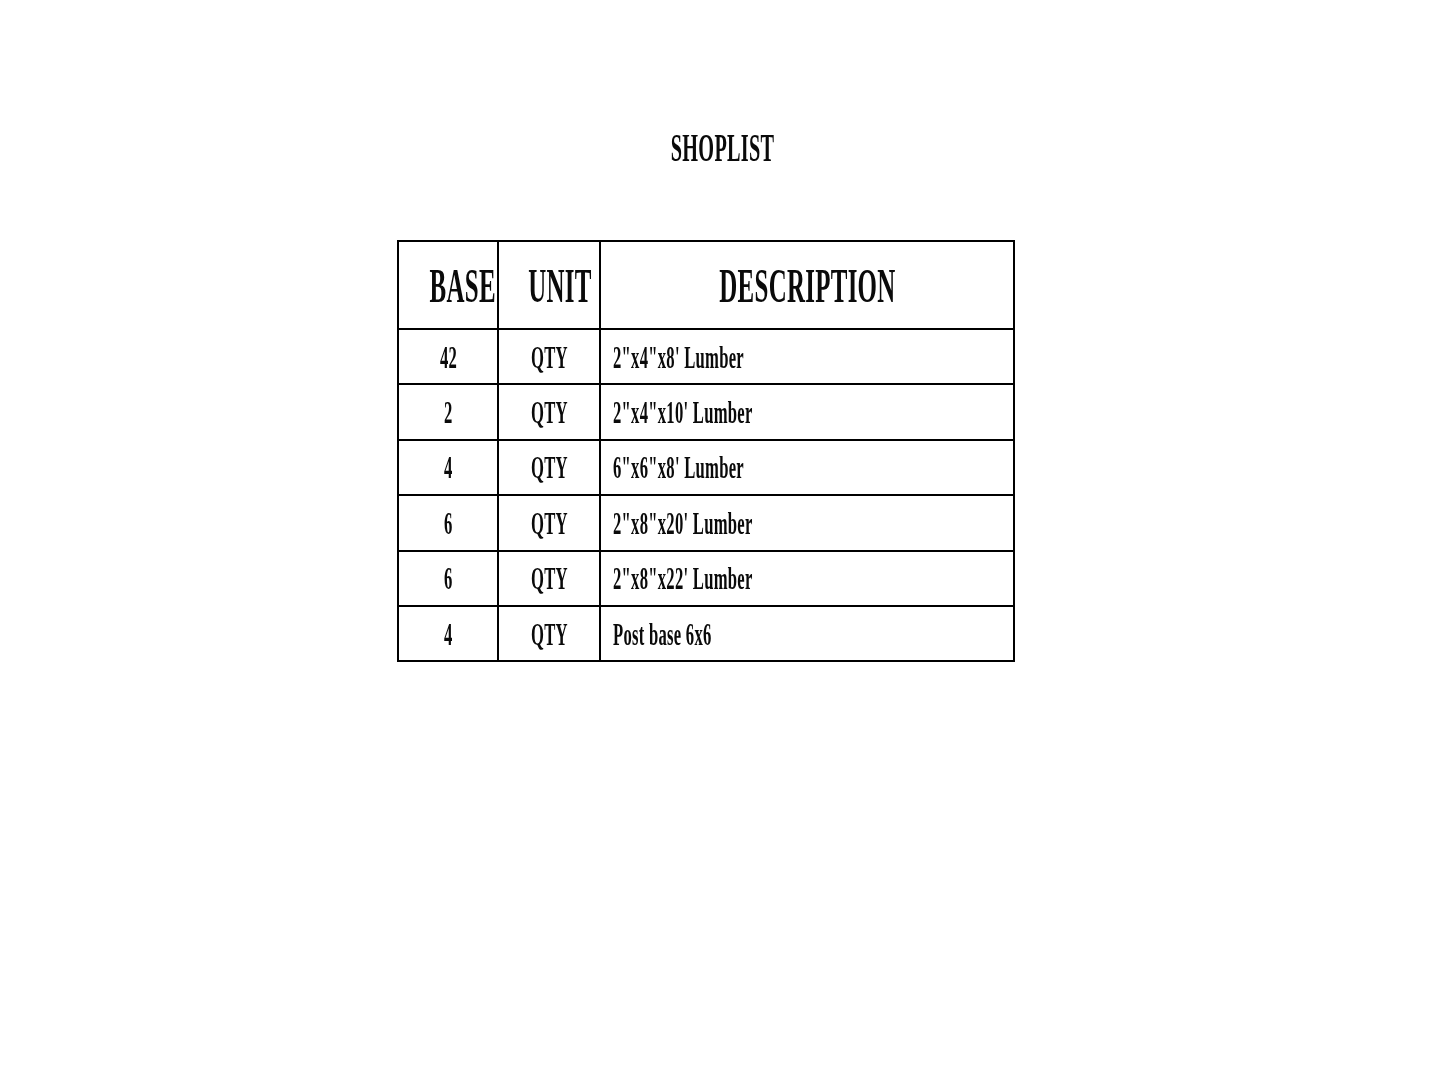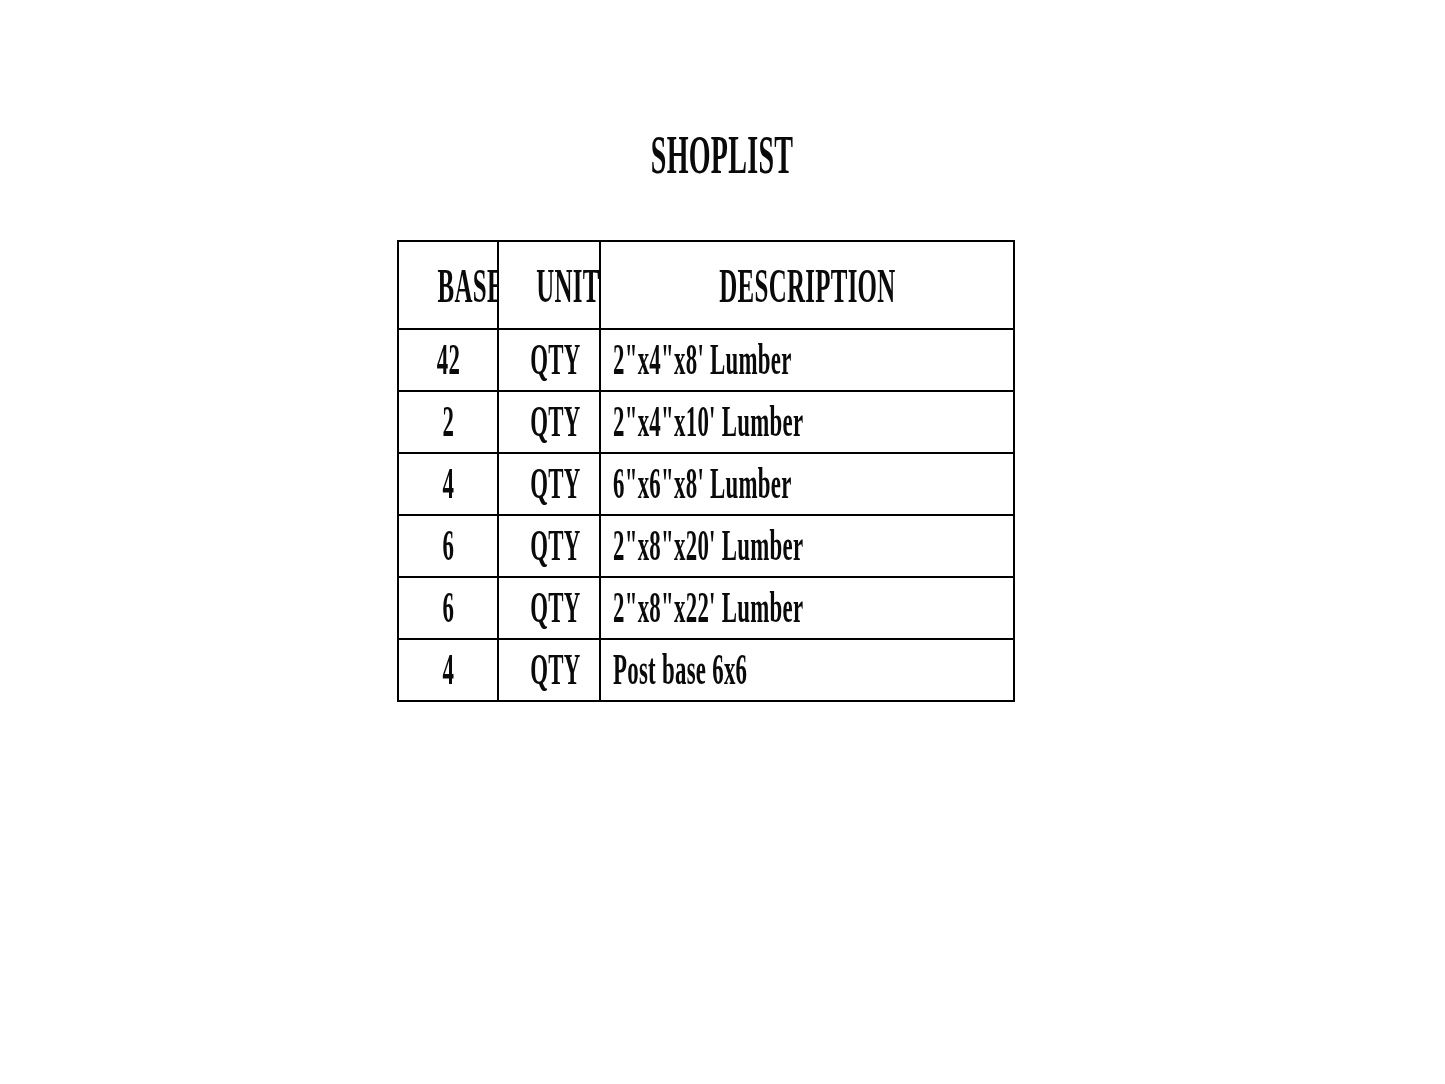--- a/index.html
+++ b/index.html
@@ -23,52 +23,52 @@
     letter-spacing: 0.5px;
   }
   .cond.left { transform-origin: left center; }
 
   .title {
     position: absolute;
     top: 128px;
     left: 0;
     width: 100%;
     text-align: center;
-    font-size: 54px;
+    font-size: 39px;
     line-height: 1;
     font-weight: 700;
   }
 
   table.shoplist {
     position: absolute;
     left: 397px;
     top: 240px;
     width: 616px;
     border-collapse: collapse;
     table-layout: fixed;
   }
   table.shoplist th, table.shoplist td {
     border: 2px solid var(--border, #000000);
-    padding: 8px;
+    padding: 0;
     overflow: hidden;
   }
   col.c-base { width: 100px; }
   col.c-unit { width: 102px; }
   col.c-desc { width: 414px; }
 
   thead th {
     height: 88px;
     font-size: 48px;
     text-align: center;
     vertical-align: middle;
     font-weight: 700;
   }
   tbody td {
     height: 55.4px;
-    font-size: 44px;
+    font-size: 32px;
     vertical-align: middle;
     line-height: 1;
   }
   tbody td.num { text-align: center; }
   tbody td.desc { text-align: left; padding-left: 12px; }
 </style>
 </head>
 <body>
 
 <div class="canvas" style="--bg: #ffffff; --border: #000000; --ink: #0a0a0a;">

